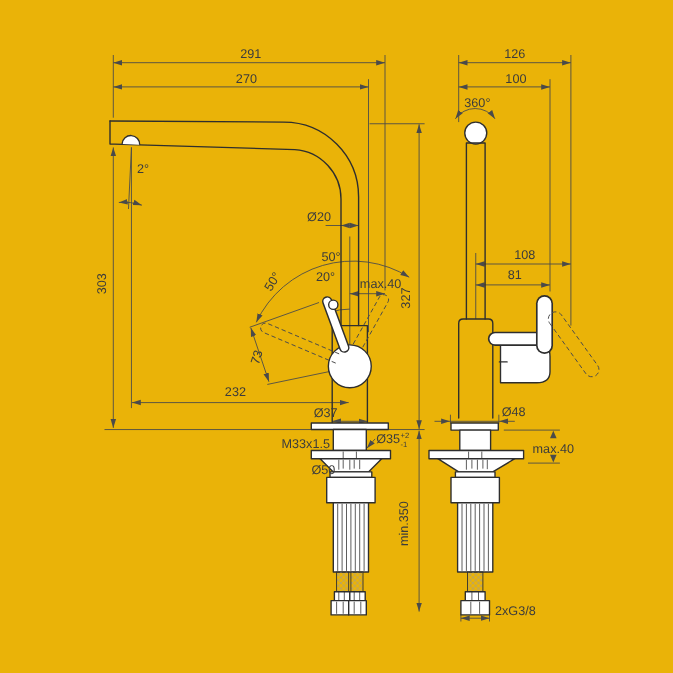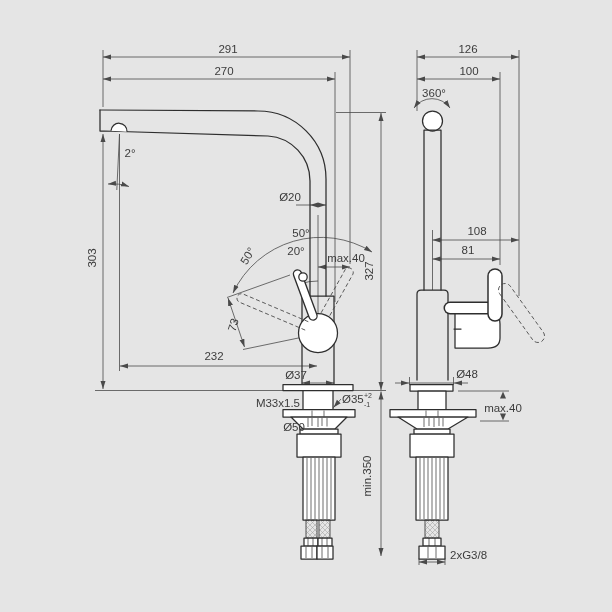--- a/index.html
+++ b/index.html
@@ -1,16 +1,16 @@
 <!DOCTYPE html>
 <html><head>
 <meta charset="utf-8">
 <style>
   html,body{margin:0;padding:0;background:#ffffff;}
-  .stage{width:612px;height:612px;background:#e5e5e5;position:relative;overflow:hidden;}
+  .stage{width:612px;height:612px;background:#eab308;position:relative;overflow:hidden;}
   svg{display:block;}
   .ol{stroke:#2e2e2e;stroke-width:1.25;fill:none;stroke-linejoin:round;stroke-linecap:round;}
   .olf{stroke:#2e2e2e;stroke-width:1.25;fill:#ffffff;stroke-linejoin:round;}
   .dim{stroke:#4a4a4a;stroke-width:0.8;fill:none;}
   .dsh{stroke:#4a4a4a;stroke-width:0.9;fill:none;stroke-dasharray:4 2.6;}
   .hatchr{stroke:#2e2e2e;stroke-width:0.8;fill:url(#braid);}
   .rib{stroke:#2e2e2e;stroke-width:0.7;fill:none;}
   .lever-core{stroke:#2e2e2e;stroke-linecap:round;}
   .lever-fill{stroke:#ffffff;stroke-linecap:round;}
   text{font-family:"Liberation Sans","DejaVu Sans",sans-serif;font-size:11.5px;fill:#3c3c3c;}

